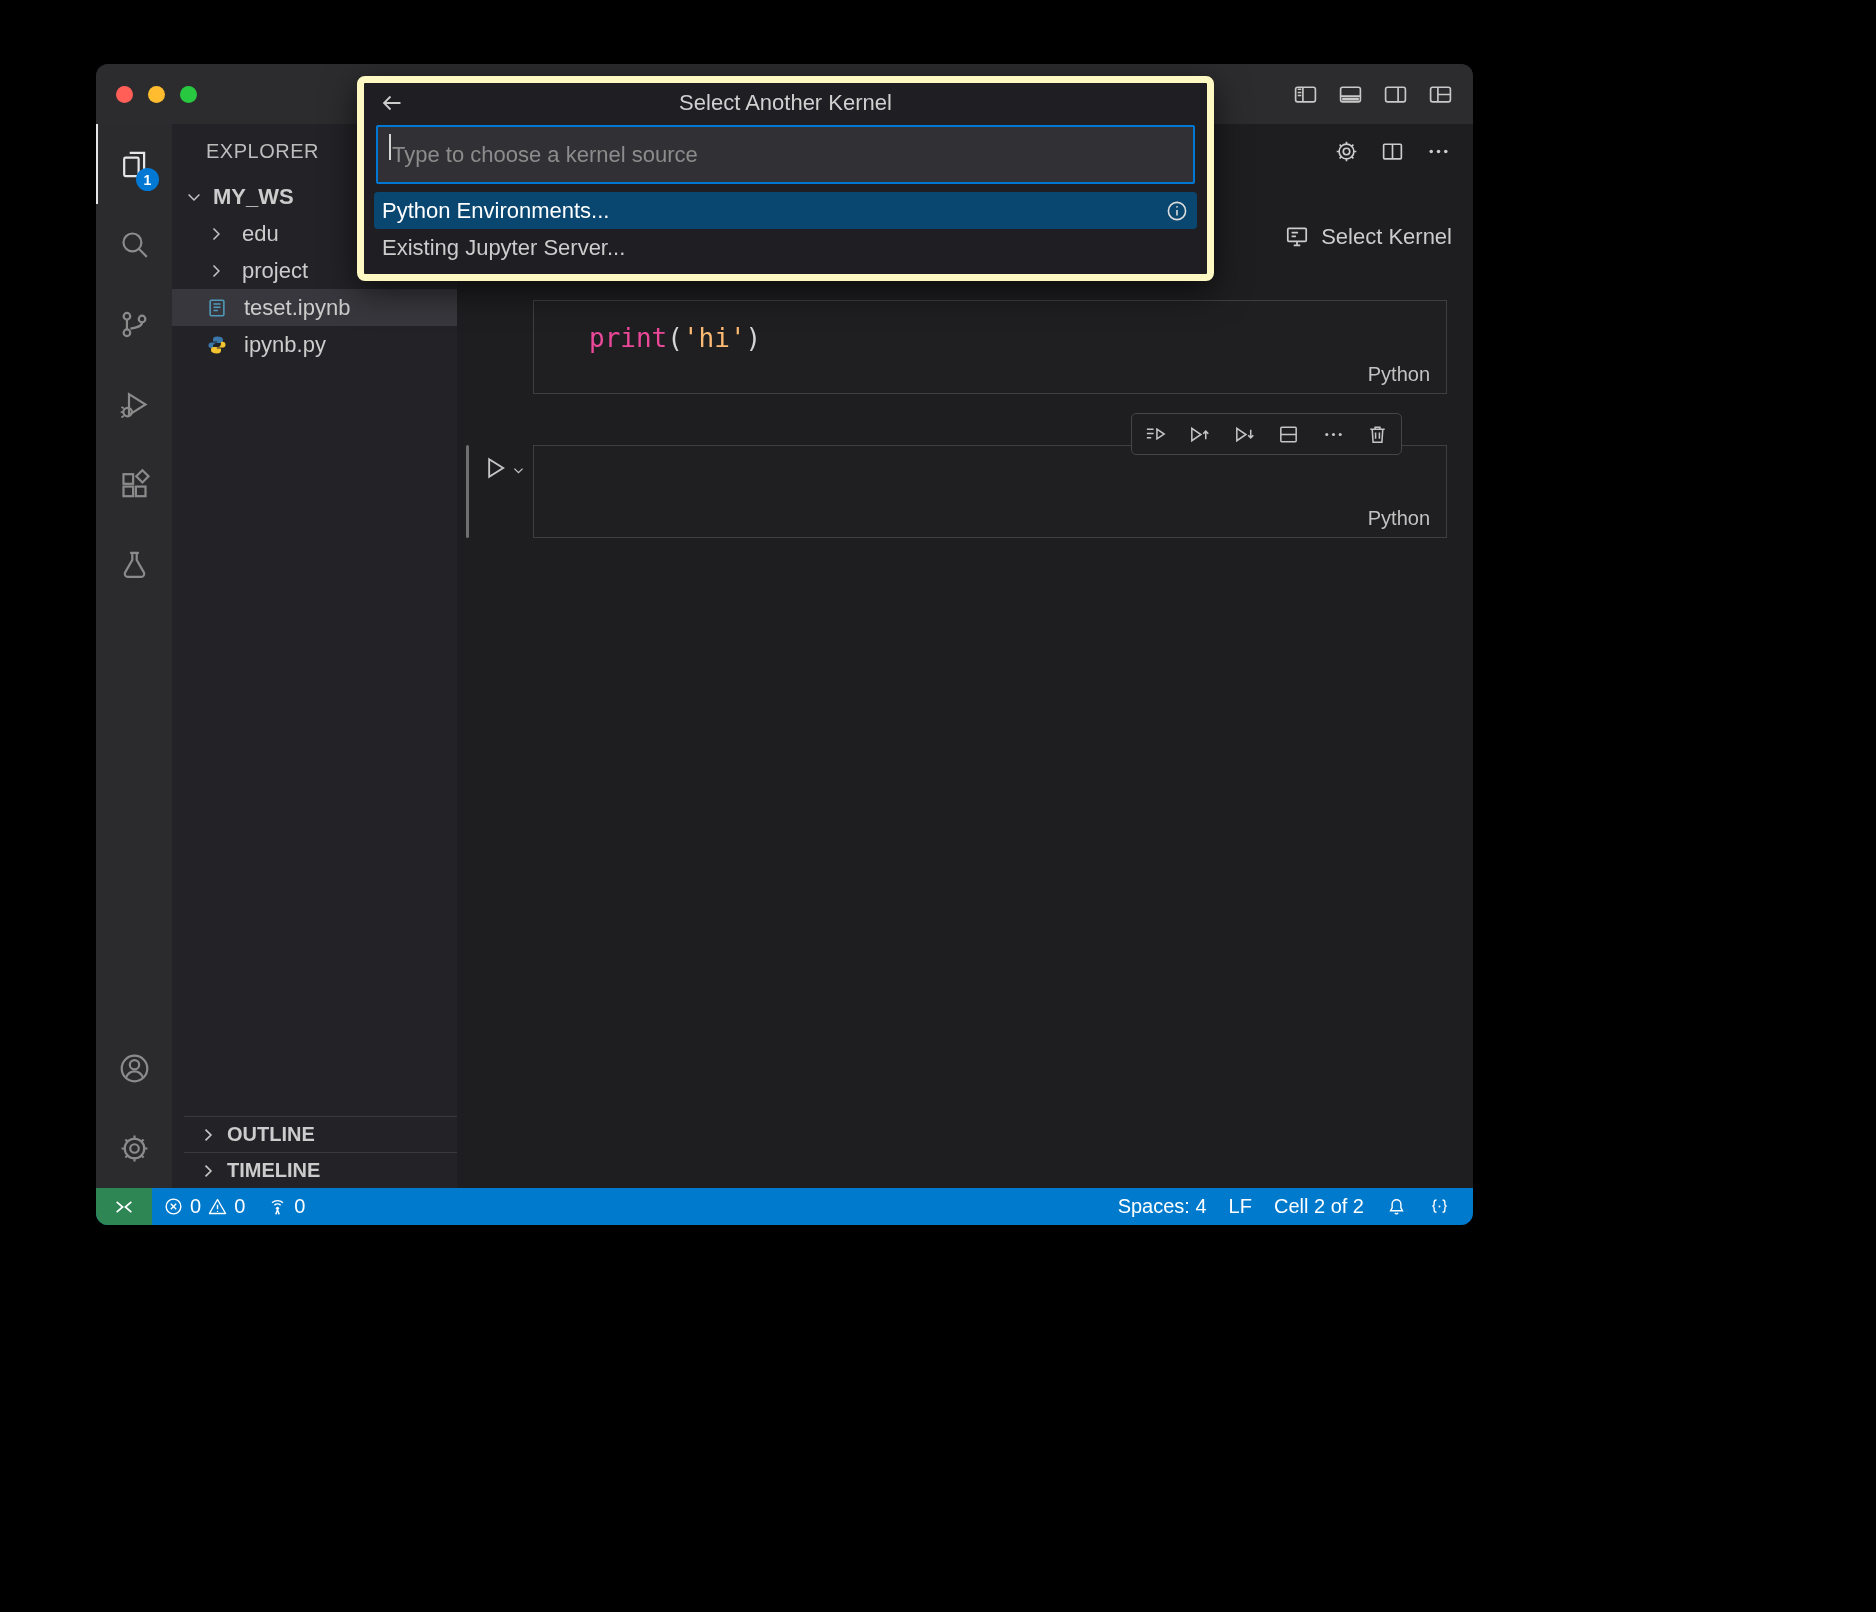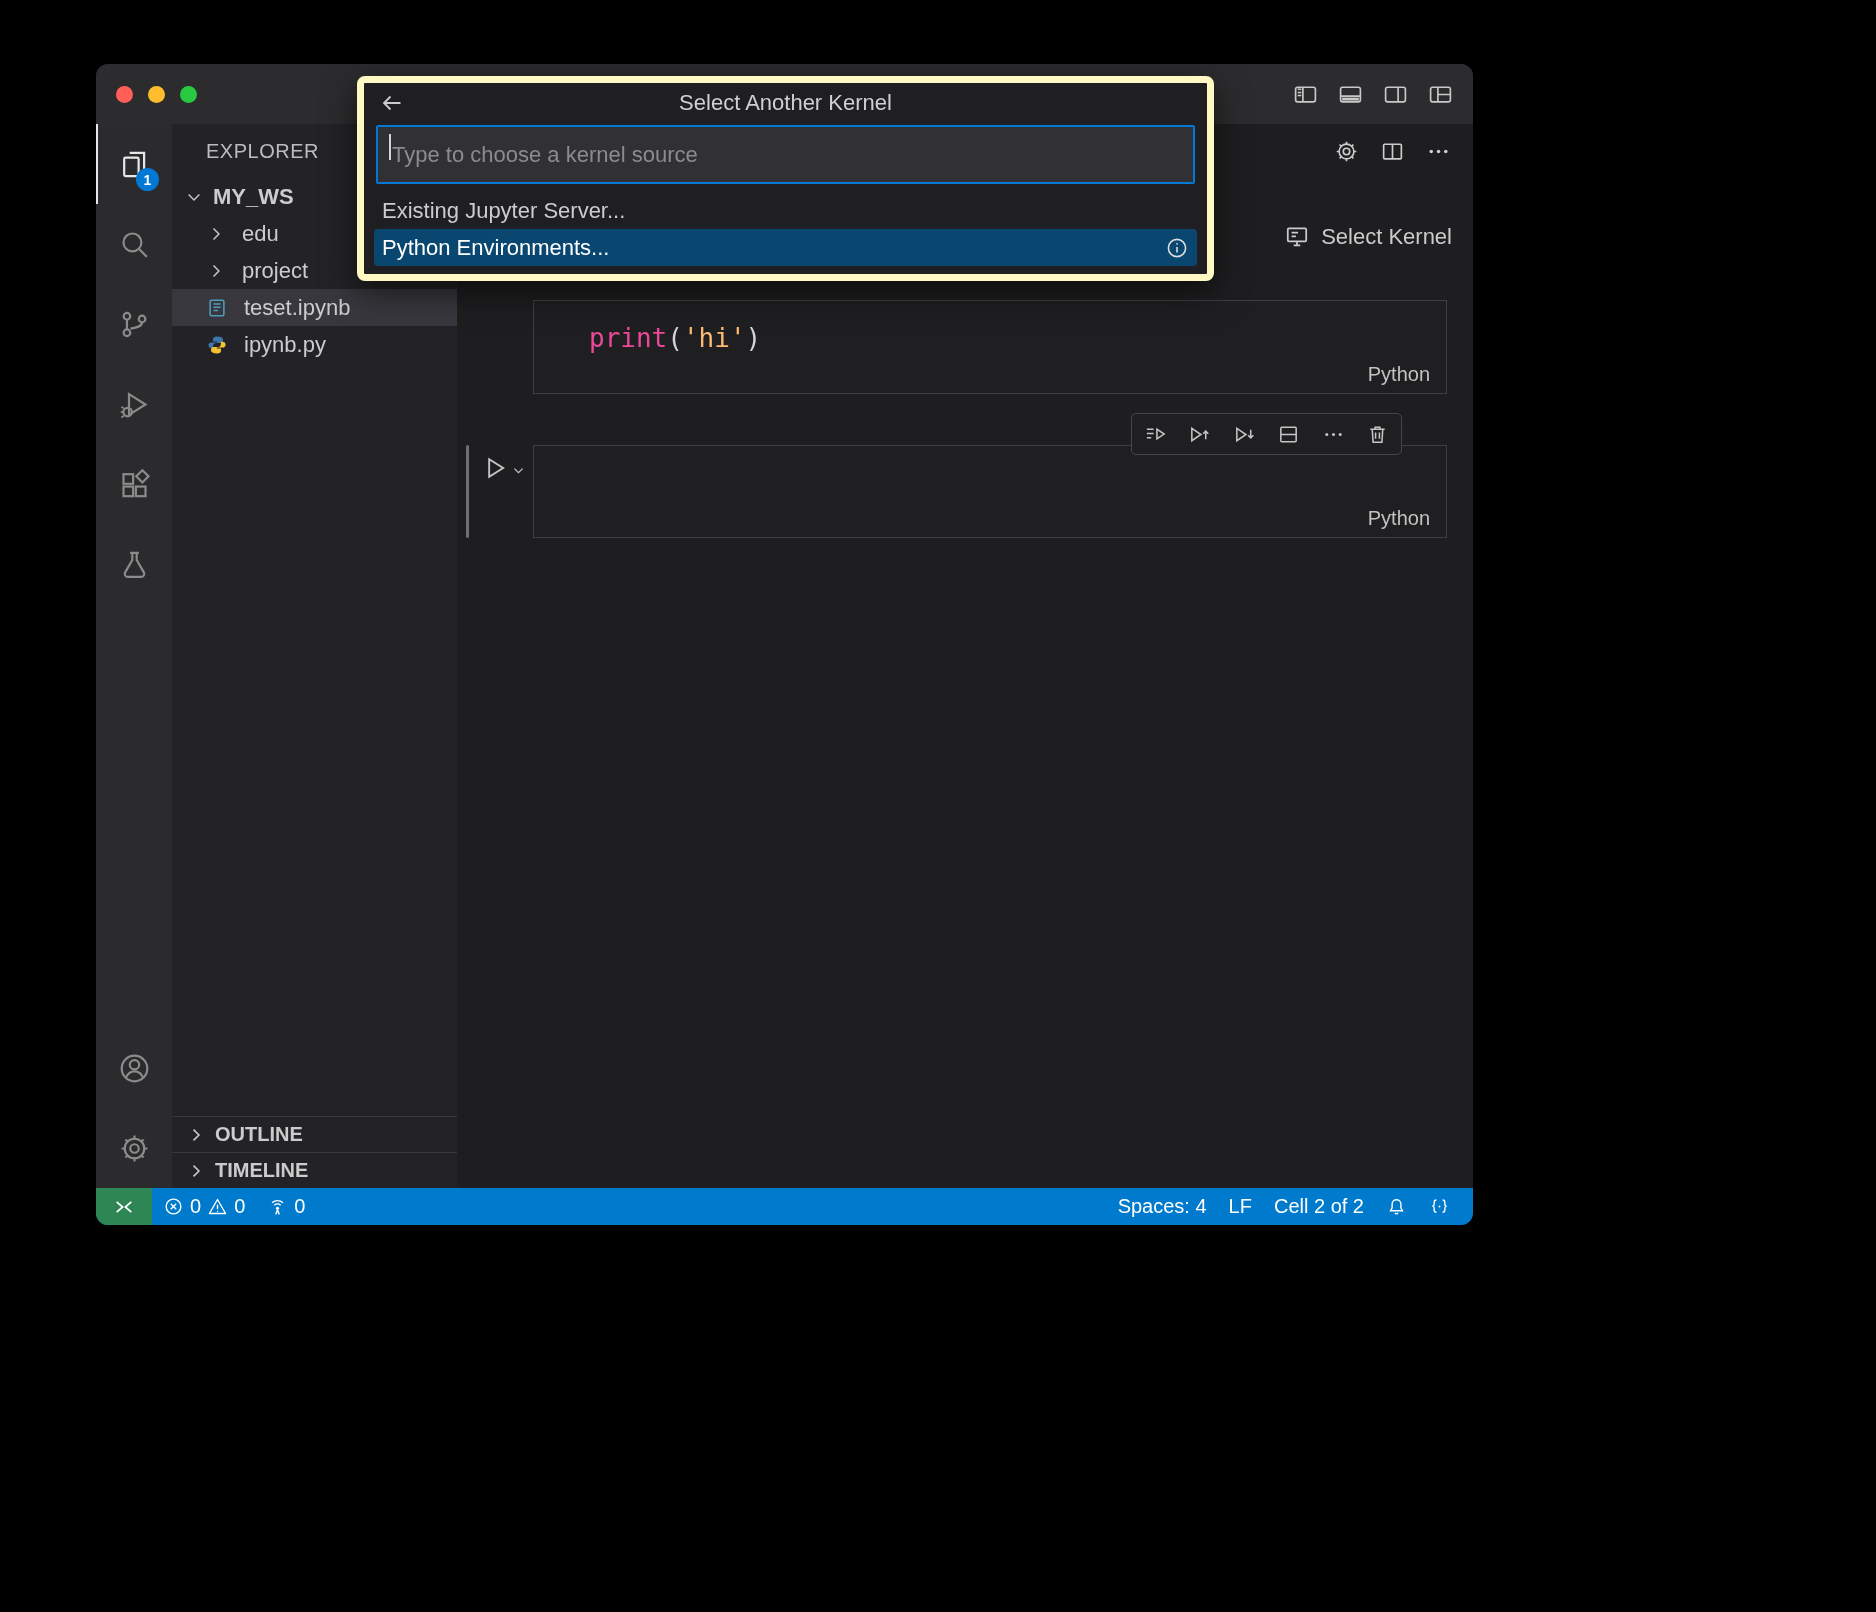--- a/index.html
+++ b/index.html
@@ -43,21 +43,21 @@
   
   .sidebar { position:absolute; left:76px; top:60px; width:285px; height:1064px; background:#232327; }
   .sb-header { height:54px; display:flex; align-items:center; padding-left:34px; color:#bdbdbd; font-size:20px; letter-spacing:.5px; }
   .tree { position:absolute; top:54px; left:0; right:0; }
   .tree-row { height:37px; display:flex; align-items:center; color:#cccccc; font-size:22px; gap:9px; padding-left:12px; cursor:pointer; }
   .tree-row.root { font-weight:bold; }
   .tree-row.child { padding-left:34px;gap:16px; }
   .tree-row.selected { background:#37373d; }
   .tree-row svg.chev { width:20px; height:20px; color:#c5c5c5; flex:none; }
   .tree-row svg.ficon { width:22px; height:22px; flex:none; }
-  .sb-bottom { position:absolute; bottom:0; left:0; right:0; }
+  .sb-bottom { position:absolute; bottom:0; left:12px; right:0; }
   .sb-sec { height:36px; border-top:1px solid #39393d; display:flex; align-items:center; gap:9px; padding-left:14px; color:#cccccc; font-weight:bold; font-size:20px; cursor:pointer; }
   .sb-sec svg { width:20px; height:20px; color:#c5c5c5; }
 
   
   .editor { position:absolute; left:361px; top:60px; width:1016px; height:1064px; background:#1e1e20; }
   .ed-actions { position:absolute; top:15px; right:22px; display:flex; gap:21px; color:#cccccc; }
   .ed-actions svg { width:25px; height:25px; cursor:pointer; }
   .select-kernel { position:absolute; top:100px; right:21px; display:flex; align-items:center; gap:11px; color:#cccccc; font-size:22px; cursor:pointer; }
   .select-kernel svg { width:26px; height:26px; }
 
@@ -370,31 +370,31 @@
     <div class="qp-header">
       <svg class="qp-back" viewBox="0 0 24 24" fill="none" stroke="currentColor" stroke-width="1.8">
           <path d="M20.5 12H4M10.5 5.5L4 12l6.5 6.5"></path>
         </svg>
       <span>Select Another Kernel</span>
     </div>
     <div class="qp-input-wrap">
       <input class="qp-input" type="text" placeholder="Type to choose a kernel source" style="">
       <span class="qp-caret"></span>
     </div>
-    <div class="qp-item">
-      <span>Existing Jupyter Server...</span>
-    </div>
     <div class="qp-item selected">
       <span>Python Environments...</span>
       <svg class="qp-info" viewBox="0 0 24 24" fill="none" stroke="currentColor" stroke-width="1.6">
           <circle cx="12" cy="12" r="8.6"></circle>
           <path d="M12 11v5.5"></path>
           <circle cx="12" cy="7.8" r="0.9" fill="currentColor" stroke="none"></circle>
         </svg>
     </div>
+    <div class="qp-item">
+      <span>Existing Jupyter Server...</span>
+    </div>
   </div>
 
   <div class="statusbar">
     <div class="sb-remote">
       <svg viewBox="0 0 24 24" fill="none" stroke="currentColor" stroke-width="1.9">
           <path d="M4 6.5L10.5 12L4 17.5M20 6.5L13.5 12l6.5 5.5"></path>
         </svg>
     </div>
     <div class="sb-item">
       <svg viewBox="0 0 24 24" fill="none" stroke="currentColor" stroke-width="1.6">

